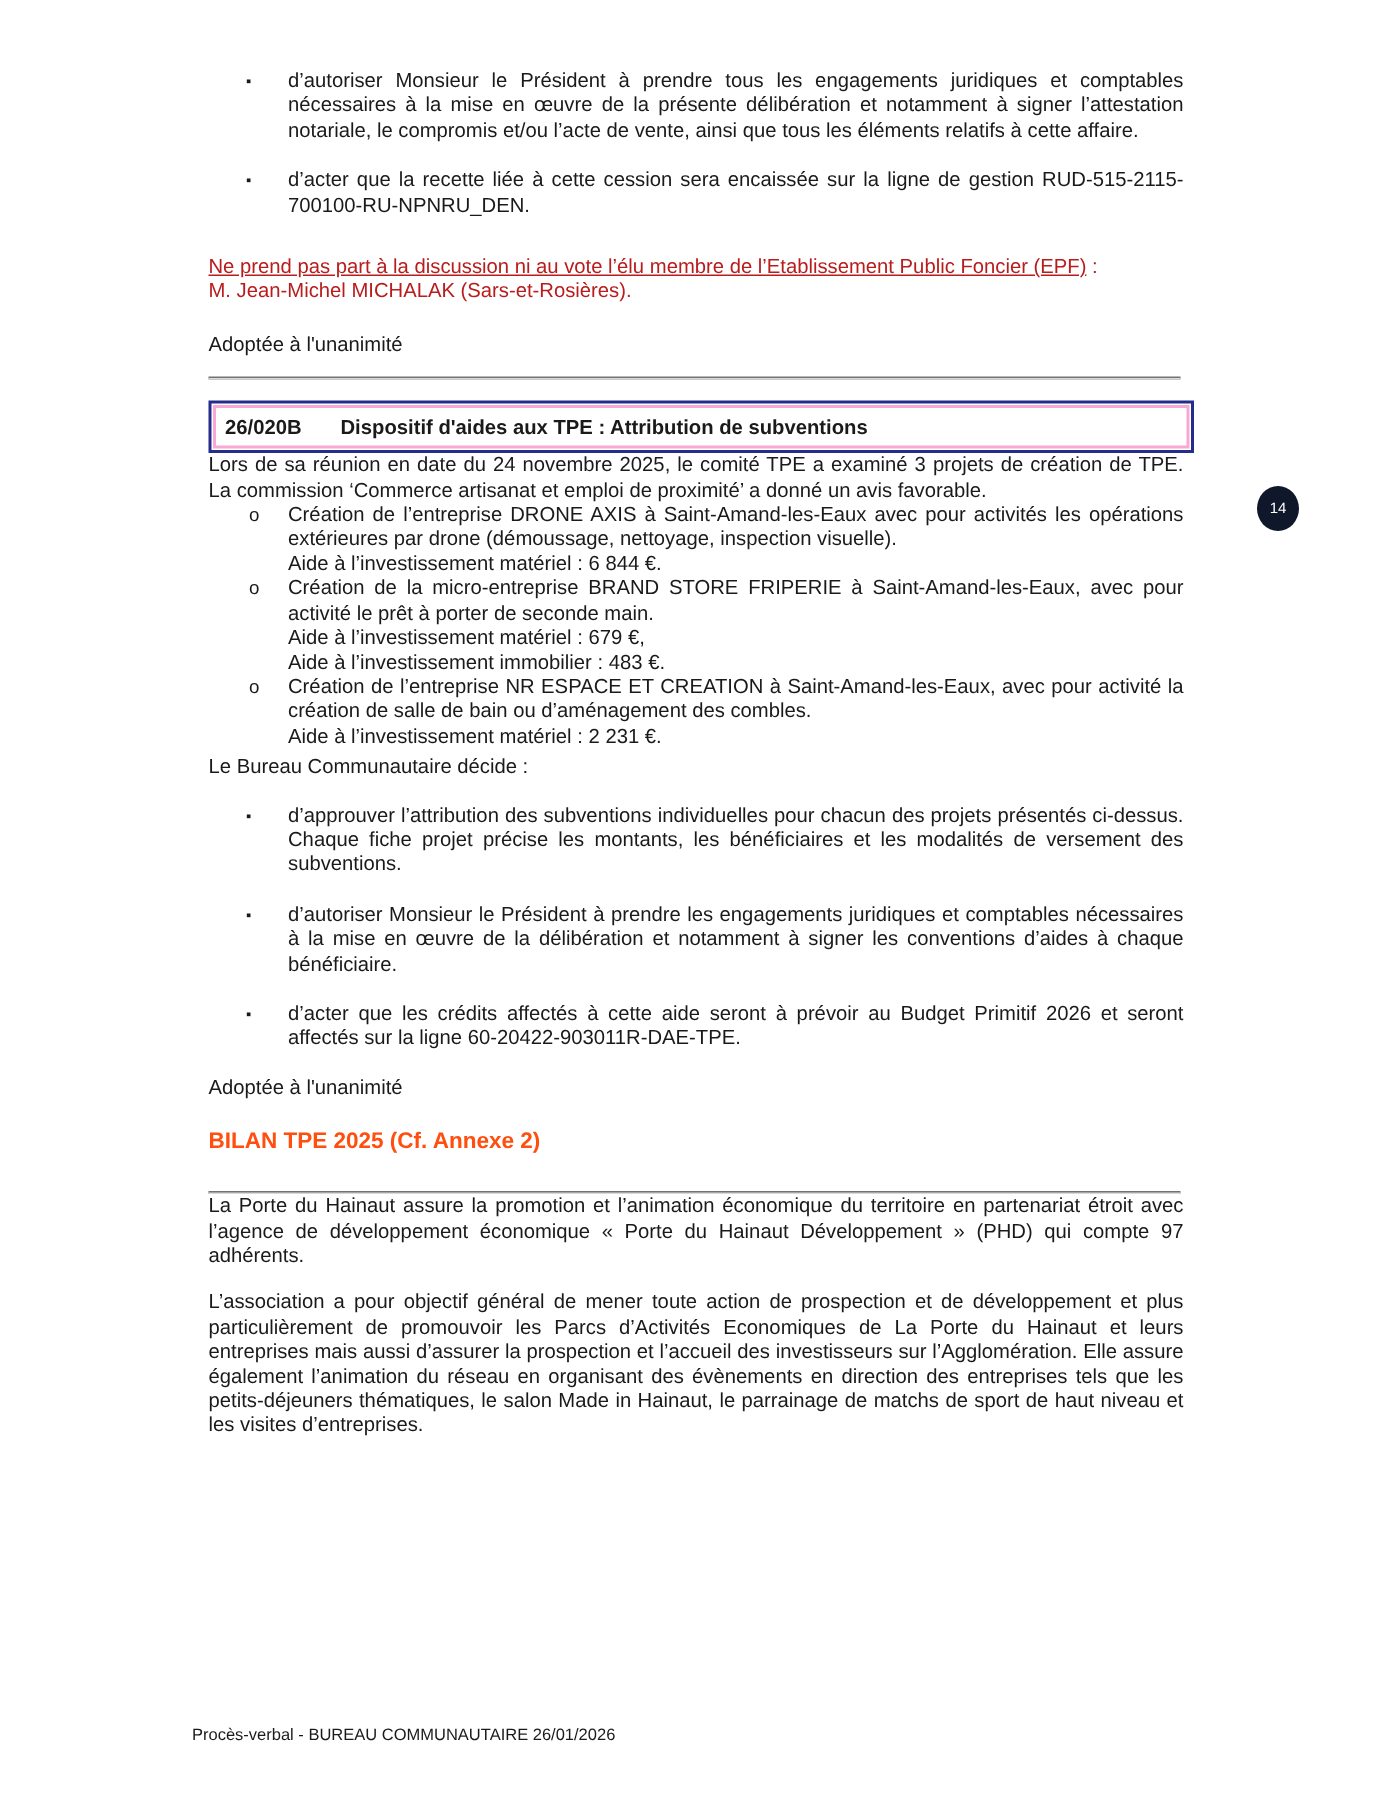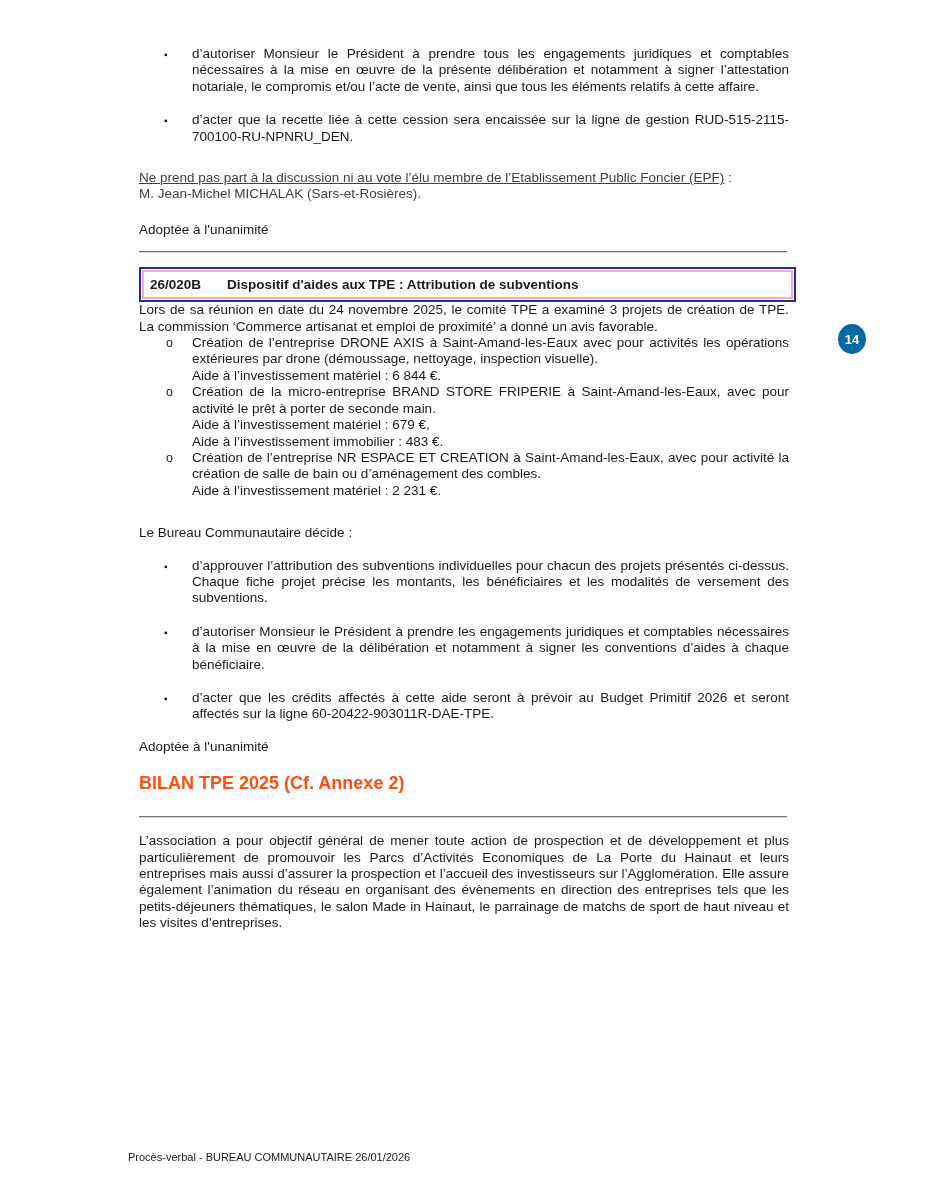--- a/index.html
+++ b/index.html
@@ -32,21 +32,21 @@
   .sq-list > li + li { margin-top: 17px; }
   .marker-sq {
     position: absolute; left: 25px; top: 1px;
     font-size: 10px; line-height: 16px; color: #1a1a1a;
   }
   .marker-o {
     position: absolute; left: 27px; top: 0;
     font-size: 12.5px; line-height: 16.4px; color: #1a1a1a;
   }
 
-  .green-note { margin-top: 25px; color: #404040; }
+  .green-note { margin-top: 25px; color: #b91c1c; }
   .green-note .u { text-decoration: underline; }
   .green-note .line2 { display: block; }
 
   .adopted { margin-top: 19px; }
   .adopted2 { margin-top: 16px; }
 
   .rule {
     height: 2px; background: #737373; width: 648px;
     border-bottom: 1px solid #d9d9d9;
   }
@@ -71,53 +71,52 @@
     font-weight: bold; font-size: 13.5px; line-height: 17px;
   }
   .secbox .title {
     flex: 1;
     font-weight: bold; font-size: 13.5px; line-height: 17px;
   }
   .box2 { margin-top: 9px; }
 
   .p1 { }
   .p2 { margin-top: 15px; }
-  .decide-intro { margin-top: 26px; }
+  .decide-intro { margin-top: 4px; }
   .d-list { margin-top: 16px; }
 
   .bilan {
     margin-top: 14px;
     color: #ff4e0d;
-    font-size: 18px;
+    font-size: 15px;
     font-weight: bold;
     line-height: 28px;
   }
 
   .footer {
     position: absolute;
     left: 128px;
     top: 1151px;
     font-size: 11px;
     color: #1a1a1a;
   }
 
   .page-badge {
     position: absolute;
     left: 838px;
     top: 324px;
     width: 28px;
     height: 30px;
     border-radius: 50%;
-    background: #0369a1;
+    background: #0f172a;
     color: #ffffff;
-    font-size: 13px;
+    font-size: 10px;
     display: flex;
     align-items: center;
     justify-content: center;
-    font-weight: bold;
   }
 </style>
 </head>
 <body>
 
 <div class="page">
 
   <div class="page-badge">14</div>
 
   <div class="content">
@@ -193,19 +192,20 @@
       </li>
     </ul>
 
     <p class="adopted2">Adoptée à l'unanimité</p>
 
     <h1 class="bilan">BILAN TPE 2025 (Cf. Annexe 2)</h1>
 
     <div class="rule rule-2"></div>
 
 
+    <p class="p1 just">La Porte du Hainaut assure la promotion et l’animation économique du territoire en partenariat étroit avec l’agence de développement économique « Porte du Hainaut Développement » (PHD) qui compte 97 adhérents.</p>
     <p class="p2 just">L’association a pour objectif général de mener toute action de prospection et de développement et plus particulièrement de promouvoir les Parcs d’Activités Economiques de La Porte du Hainaut et leurs entreprises mais aussi d’assurer la prospection et l’accueil des investisseurs sur l’Agglomération. Elle assure également l’animation du réseau en organisant des évènements en direction des entreprises tels que les petits-déjeuners thématiques, le salon Made in Hainaut, le parrainage de matchs de sport de haut niveau et les visites d’entreprises.</p>
 
   </div>
 
   <div class="footer">Procès-verbal - BUREAU COMMUNAUTAIRE 26/01/2026</div>
 
 </div>
 
 </body></html>

